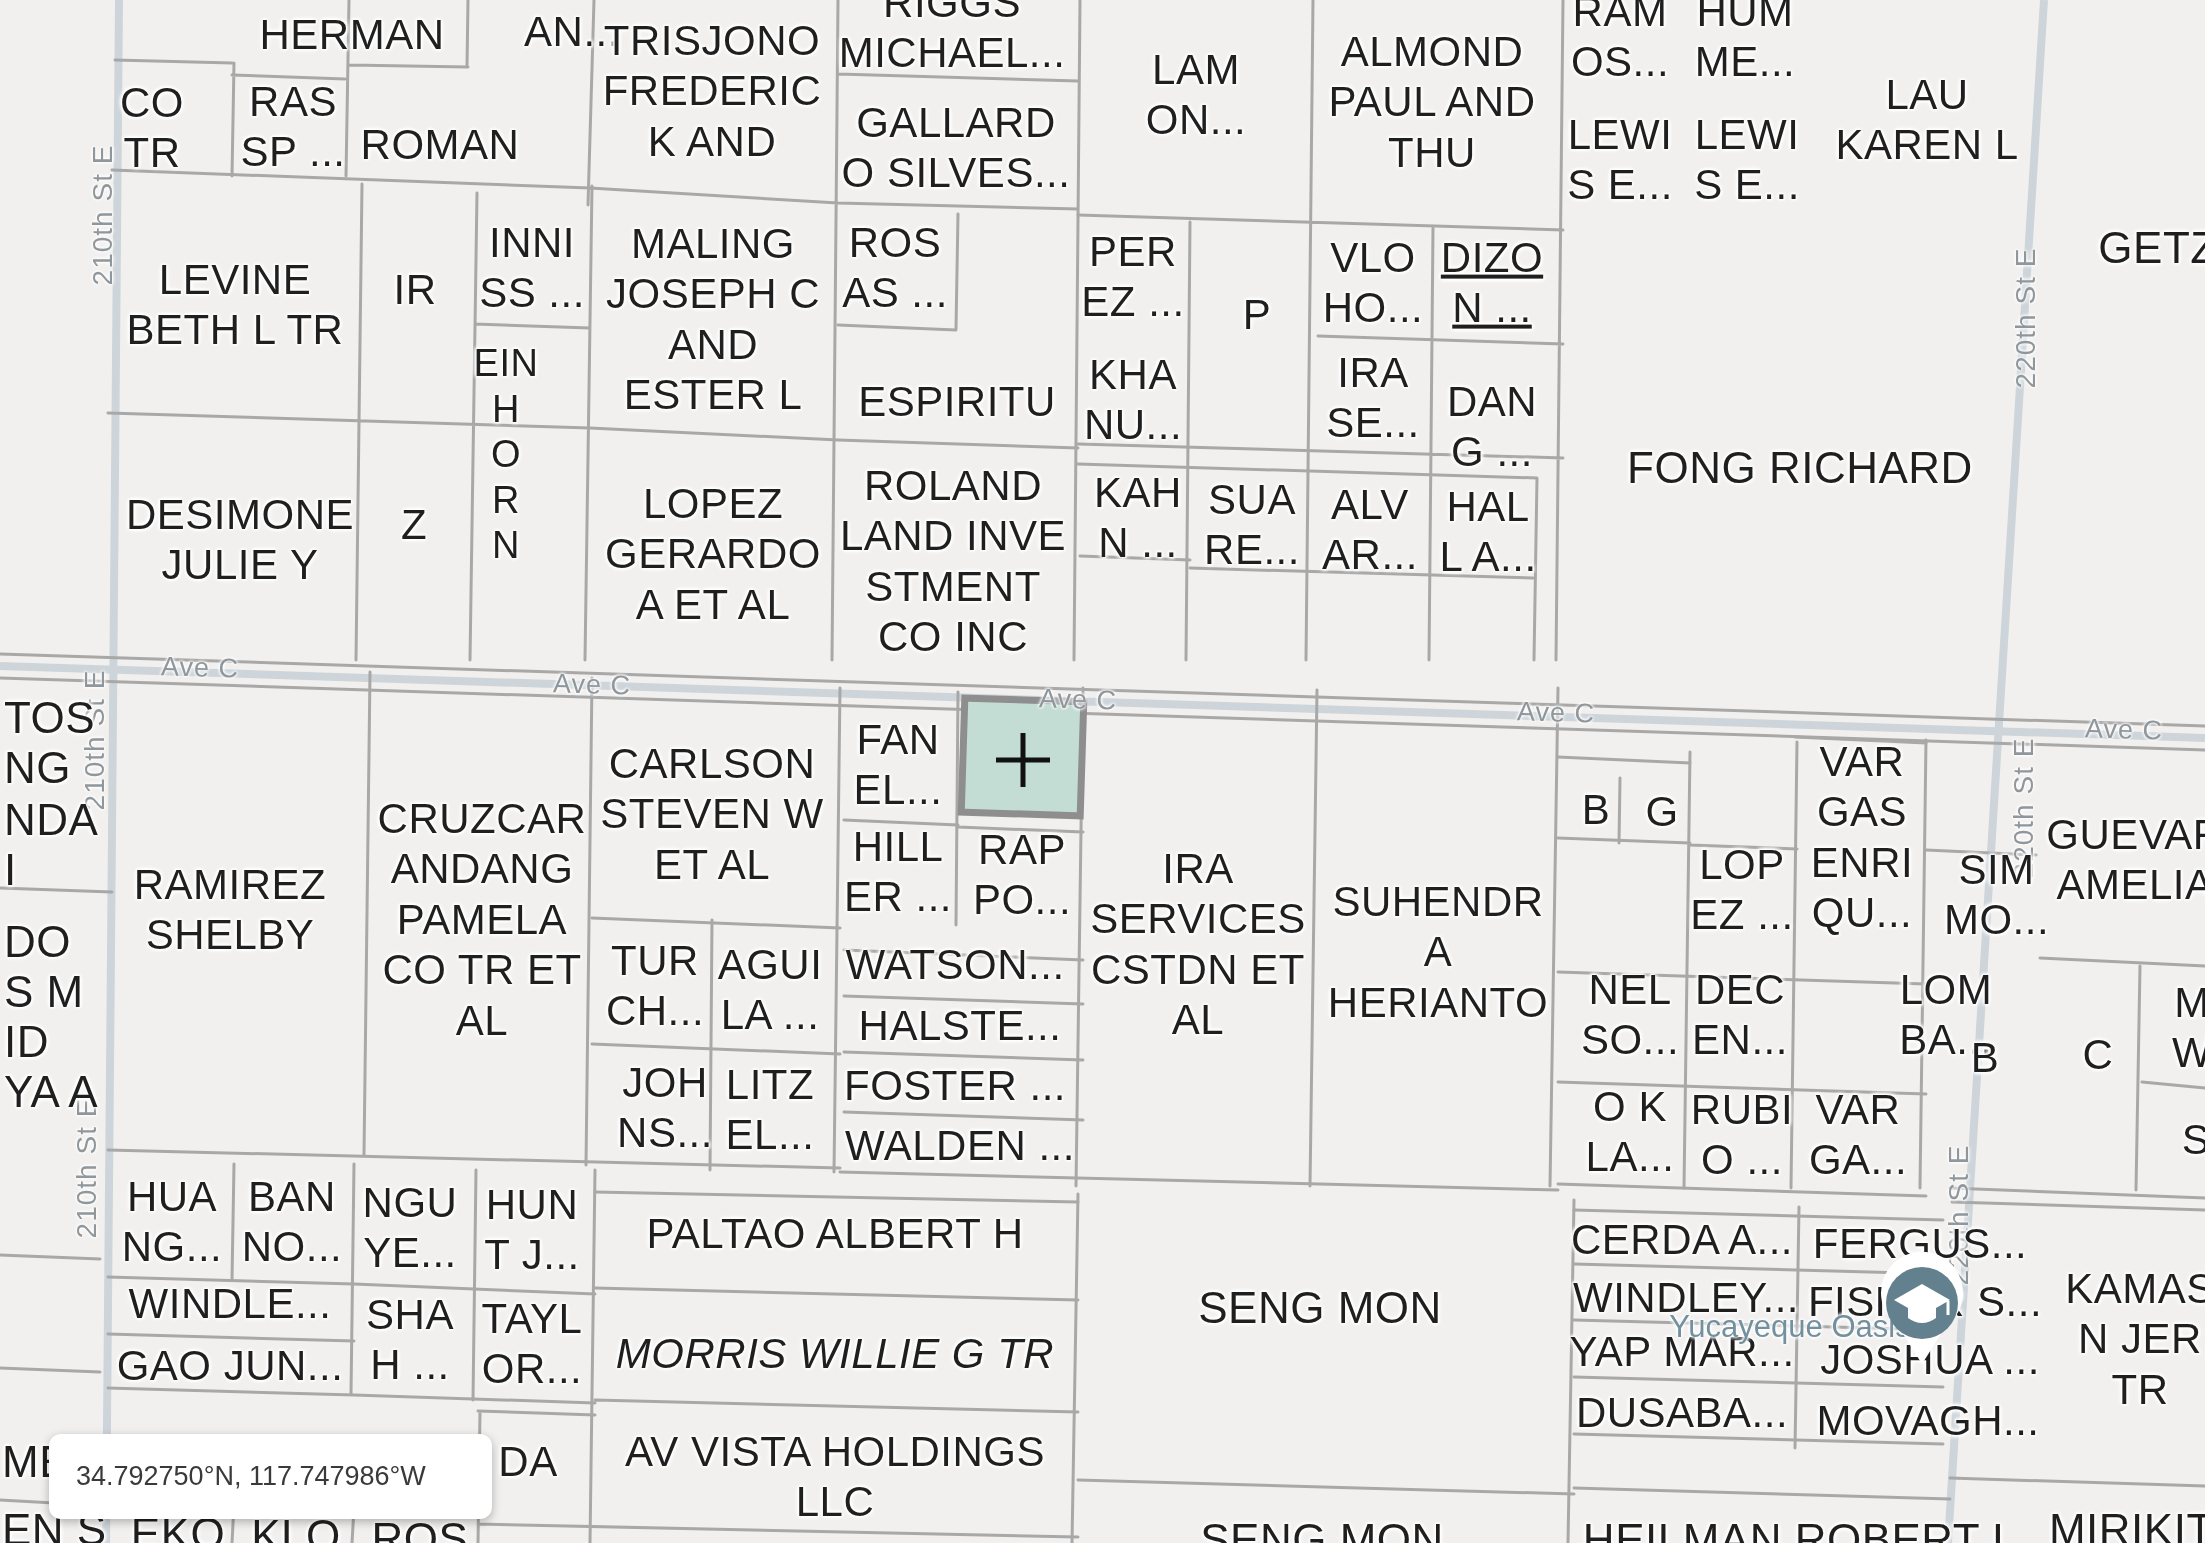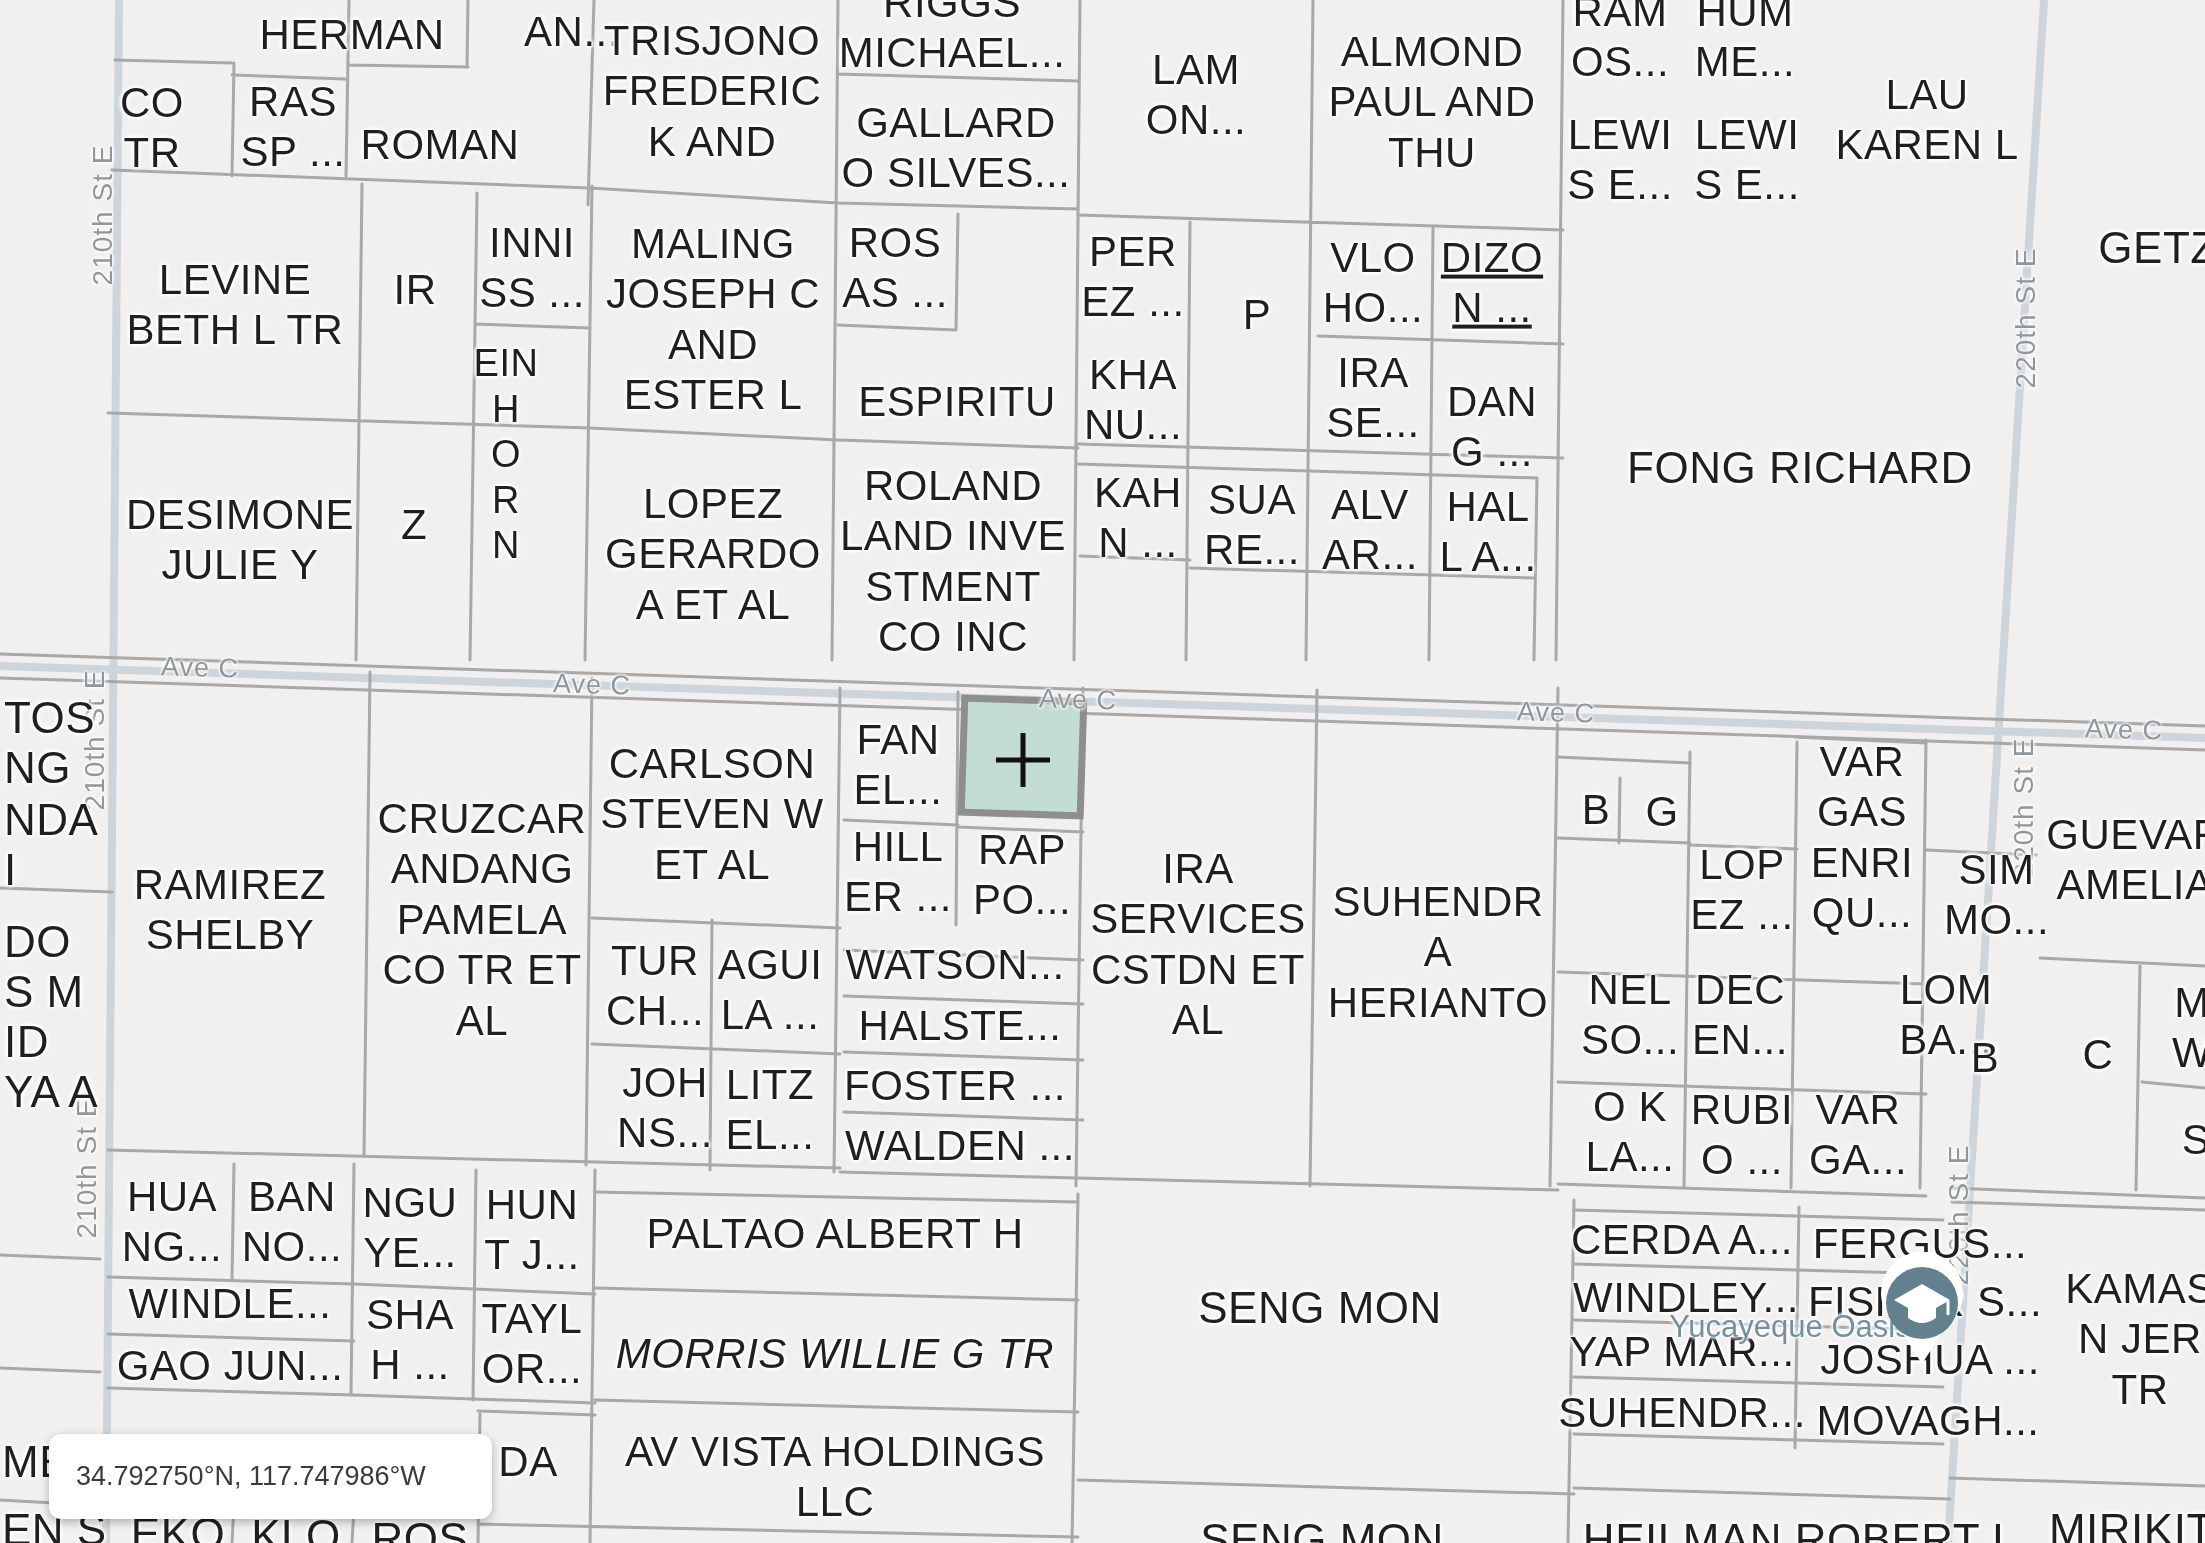--- a/index.html
+++ b/index.html
@@ -453,21 +453,21 @@
     <div class="parcel-label" style="left: 1925px; top: 1302px;">
       <div>FISHER S...</div>
     </div>
     <div class="parcel-label" style="left: 1682px; top: 1352px;">
       <div>YAP MAR...</div>
     </div>
     <div class="parcel-label" style="left: 1930px; top: 1360px;">
       <div>JOSHUA ...</div>
     </div>
     <div class="parcel-label" style="left: 1682px; top: 1413px;">
-      <div>SUHENDR...</div>
+      <div>DUSABA...</div>
     </div>
     <div class="parcel-label" style="left: 1928px; top: 1421px;">
       <div>MOVAGH...</div>
     </div>
     <div class="parcel-label" style="left: 2140px; top: 1340px;">
       <div>KAMAS</div>
       <div>N JER</div>
       <div>TR</div>
     </div>
     <div class="parcel-label anchor-w" style="left: 2px; top: 1462px; font-size: 44px;">

